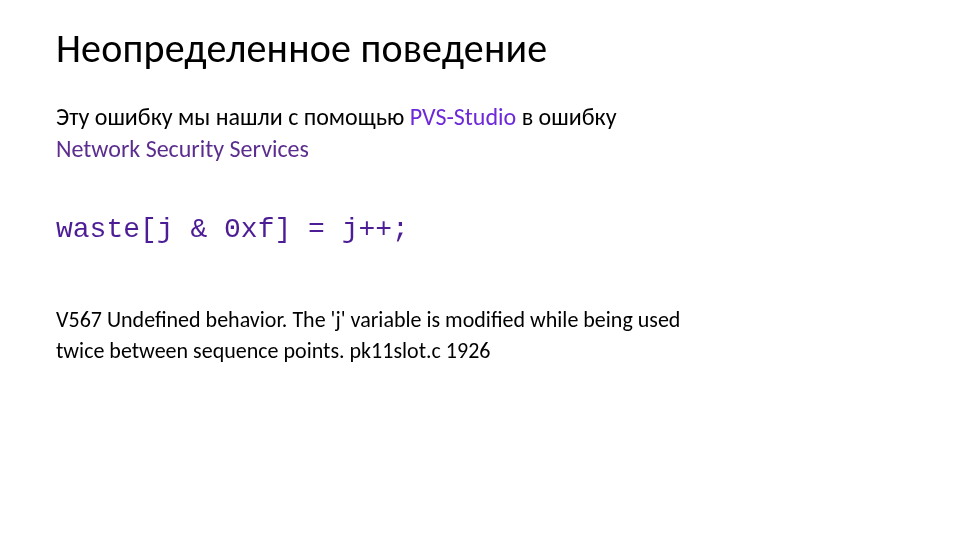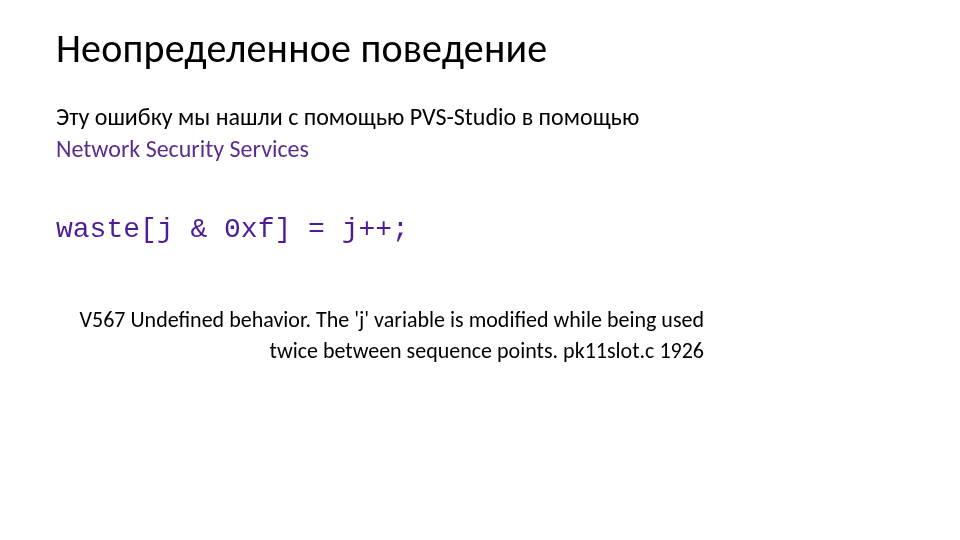--- a/index.html
+++ b/index.html
@@ -24,50 +24,49 @@
     margin: 0 0 28px 0;
     letter-spacing: 0.2px;
   }
   .intro {
     font-size: 24px;
     line-height: 1.35;
     color: #000;
     margin: 0 0 48px 0;
   }
   .intro .tool {
-    color: #000000;
+    color: #6d28d9;
   }
   .intro .project {
     font-weight: 400;
     color: #5b2d8e;
   }
   .code {
     font-family: Consolas, "Courier New", monospace;
     font-size: 28px;
     margin: 0 0 60px 0;
     white-space: pre;
     color: #4c1d95;
   }
   .diag {
     font-size: 22px;
     line-height: 1.4;
     color: #000;
     margin: 0;
-    text-align: right;
   }
 </style>
 </head>
 <body>
 
 <div class="slide">
 
   <h1 class="title">Неопределенное поведение</h1>
 
   <p class="intro">
-    <span>Эту ошибку мы нашли с помощью </span><span class="tool">PVS-Studio</span><span> в помощью </span><br>
+    <span>Эту ошибку мы нашли с помощью </span><span class="tool">PVS-Studio</span><span> в ошибку </span><br>
     <span class="project">Network Security Services</span>
   </p>
 
   <div class="code">waste[j &amp; 0xf] = j++;</div>
 
   <p class="diag">V567 Undefined behavior. The 'j' variable is modified while being used twice between sequence points. pk11slot.c 1926</p>
 
 </div>
 
 </body></html>

